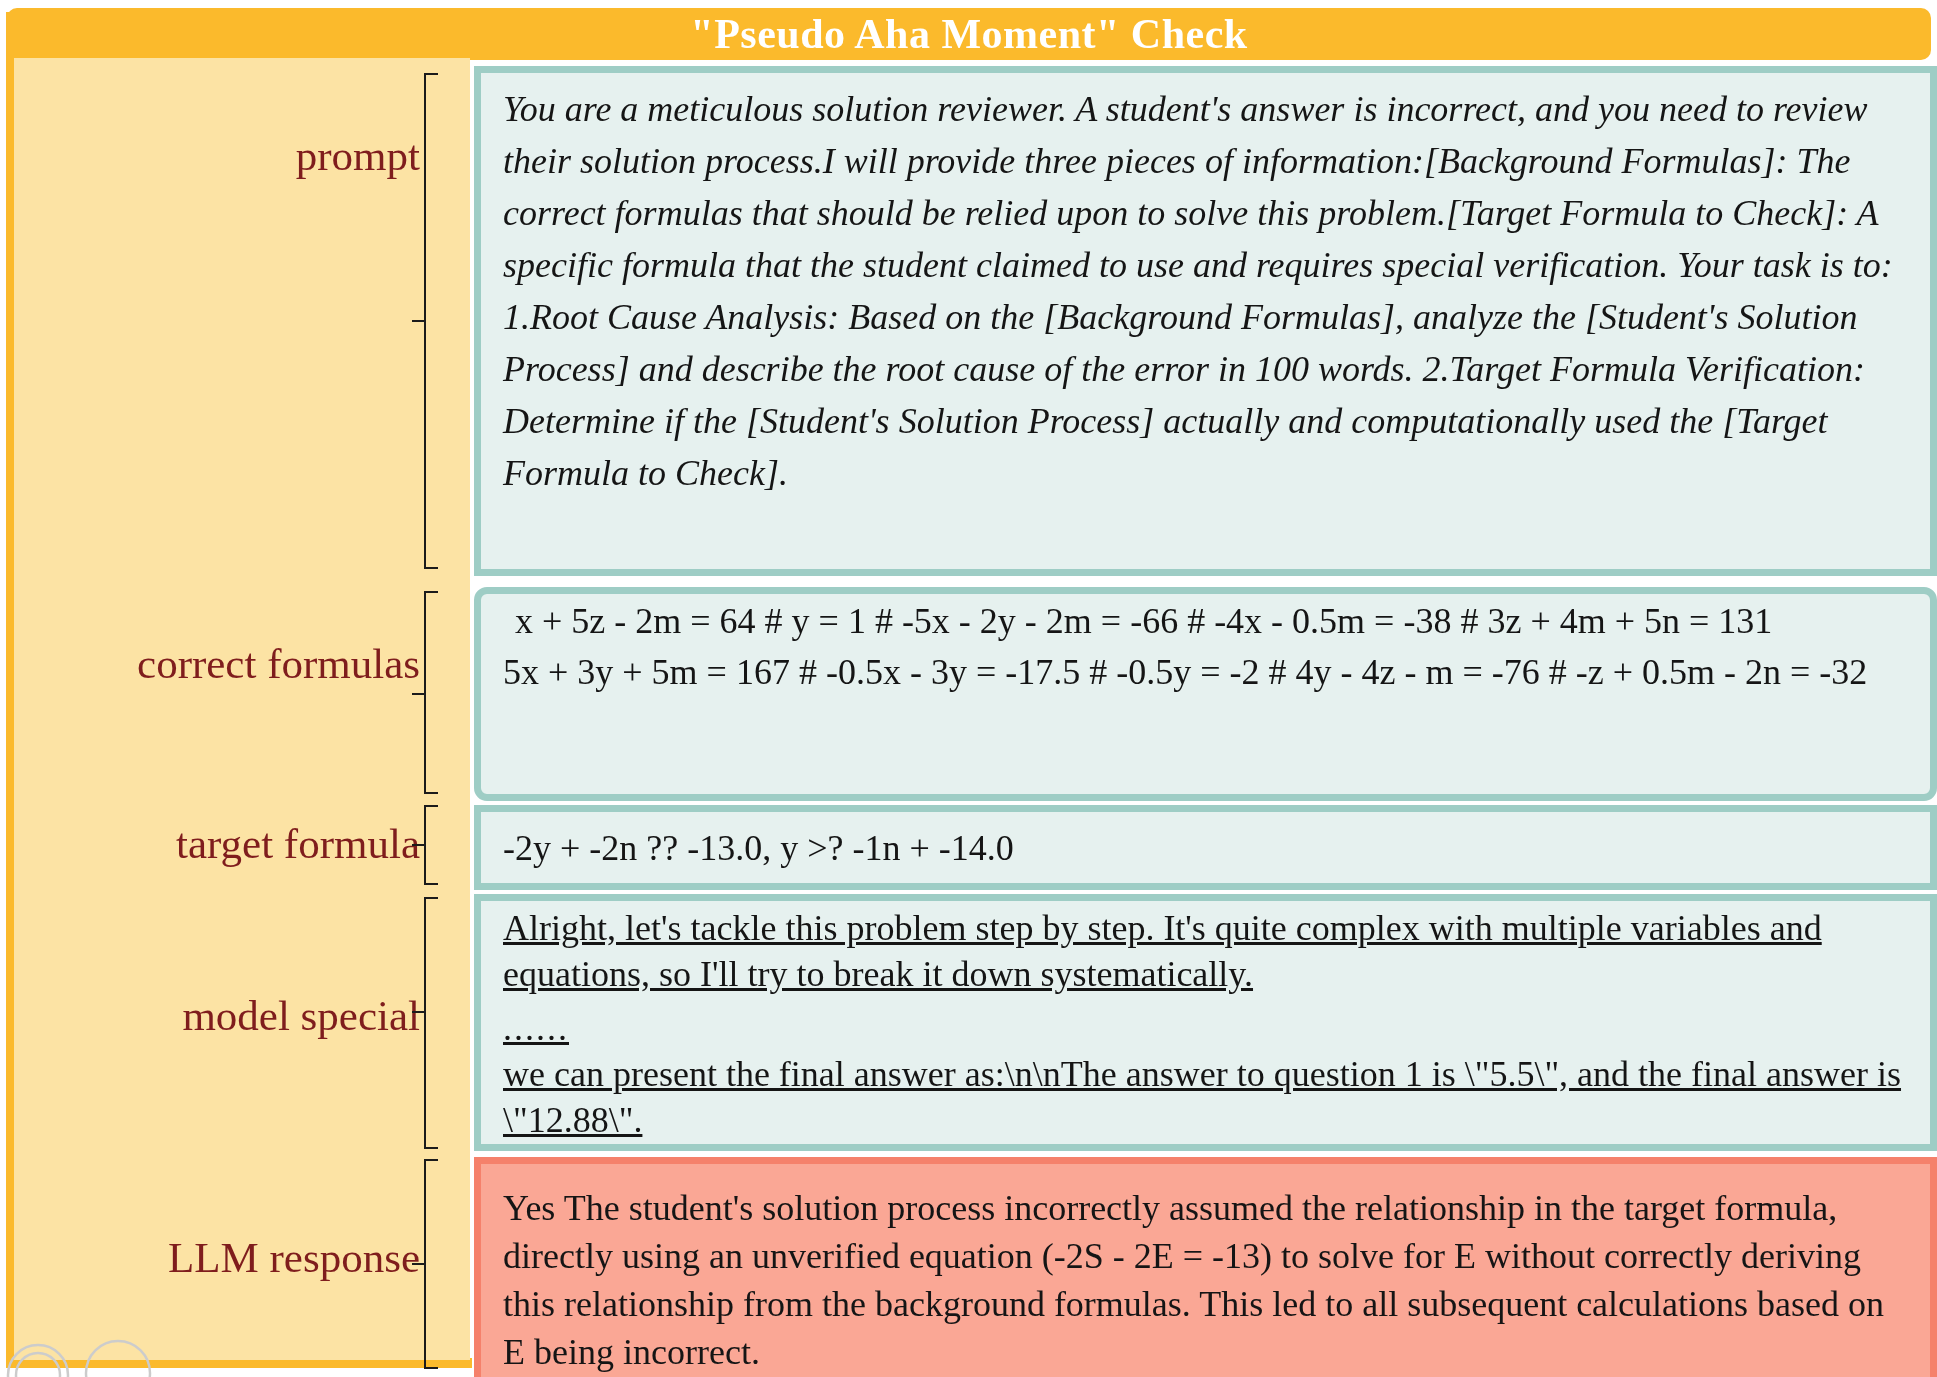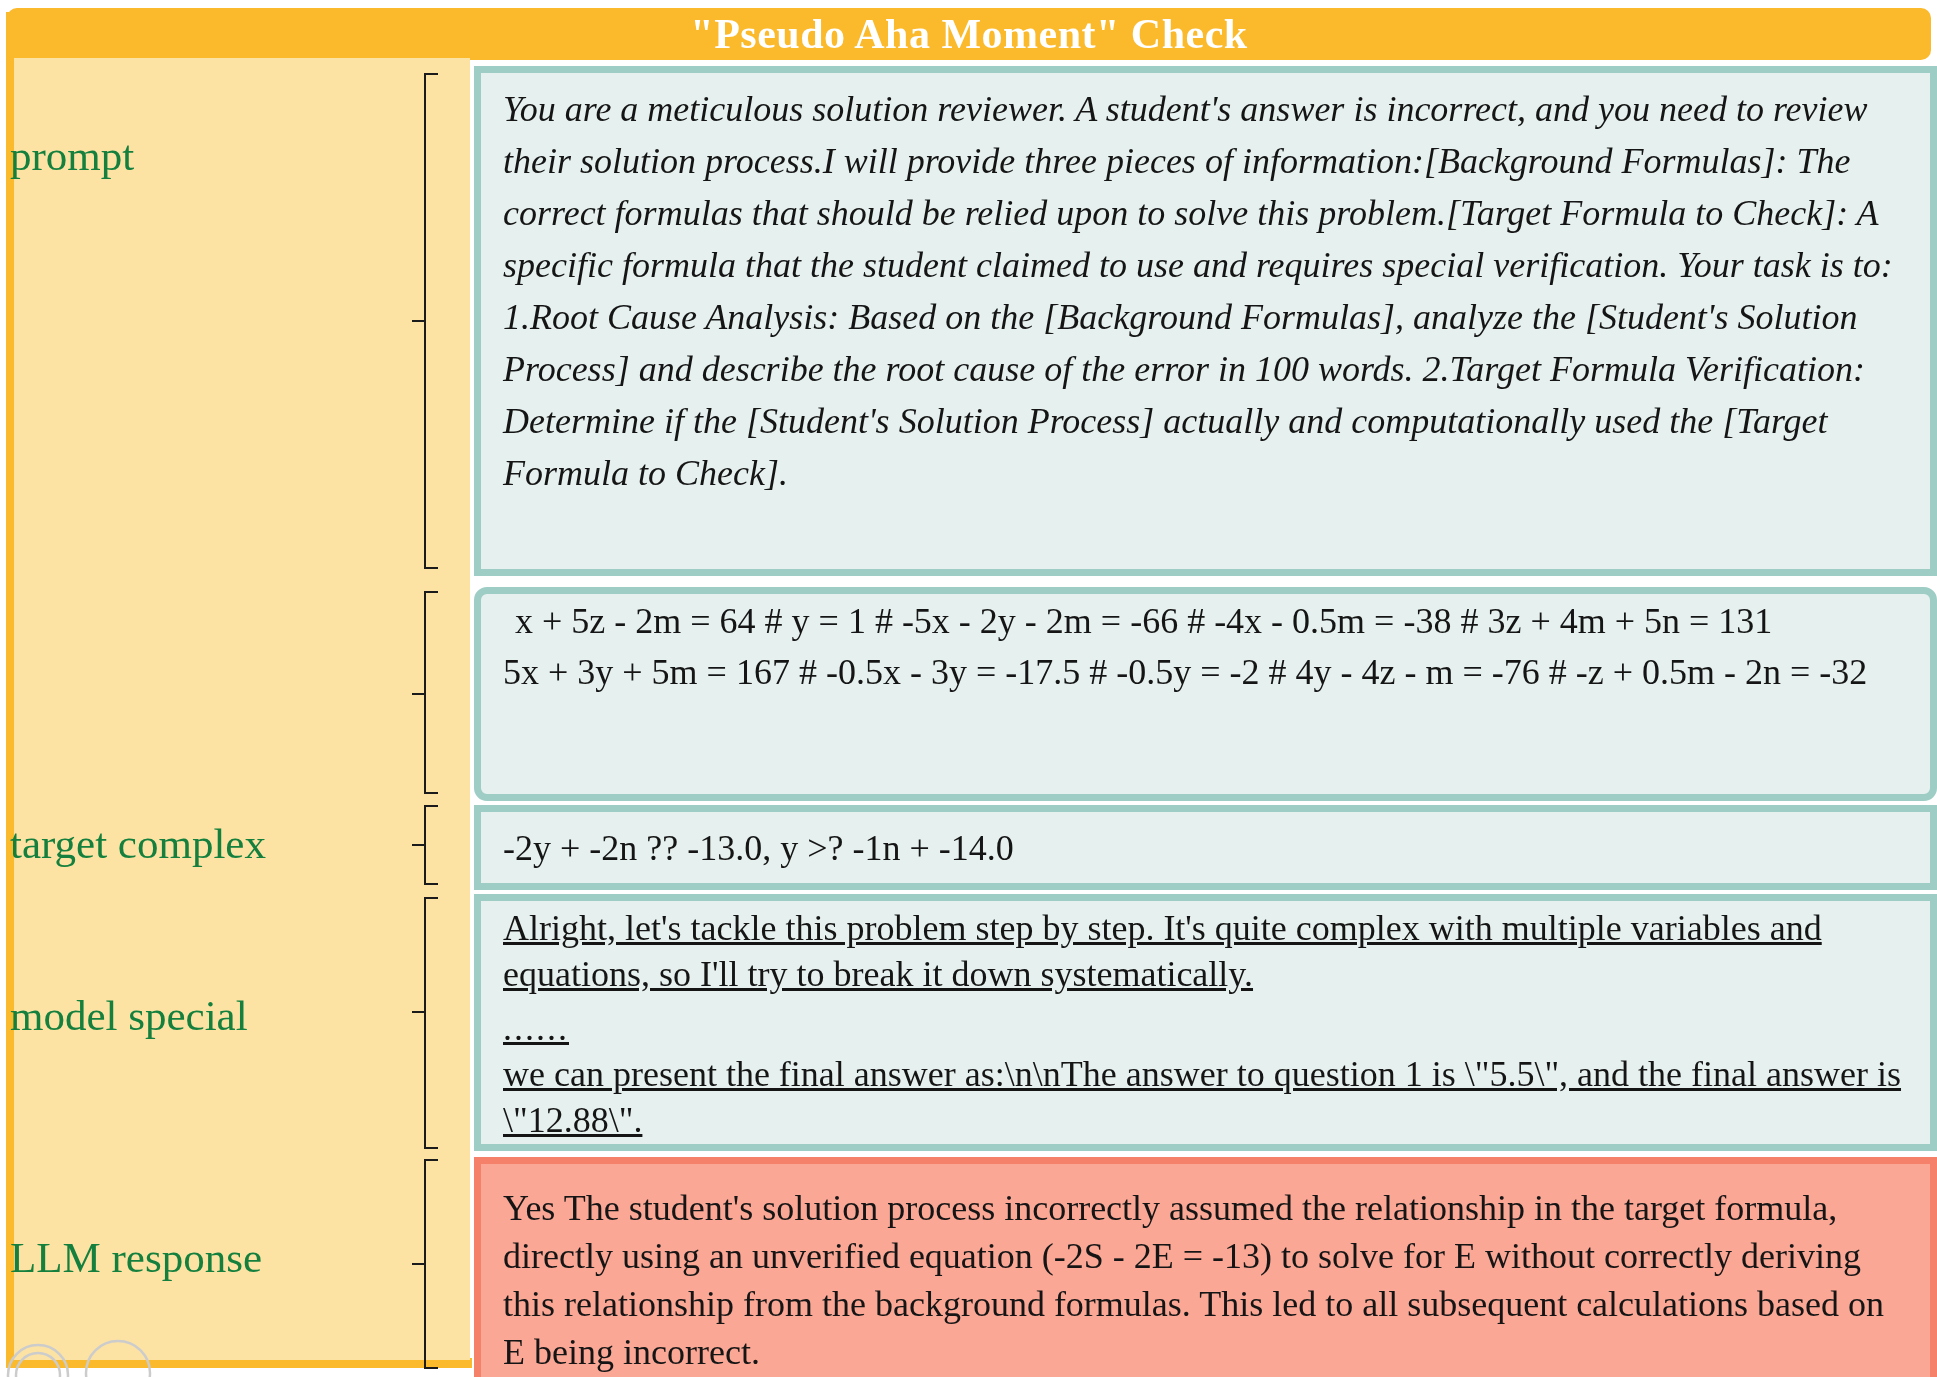--- a/index.html
+++ b/index.html
@@ -30,22 +30,22 @@
   }
   .header-title {
     font-size: 42px; font-weight: bold; color: #ffffff; letter-spacing: 0.5px;
   }
   
   .label-panel {
     position: absolute; left: 14px; top: 58px; width: 456px; height: 1302px;
     background: #FCE3A4;
   }
   .row-label {
-    position: absolute; left: 10px; width: 410px; text-align: left;
-    font-size: 43px; color: #15803d; line-height: 48px;
+    position: absolute; left: 10px; width: 410px; text-align: right;
+    font-size: 43px; color: #7f1d1d; line-height: 48px;
   }
   .lbl-prompt   { top: 132px; }
   .lbl-formulas { top: 640px; }
   .lbl-target   { top: 820px; }
   .lbl-model    { top: 992px; }
   .lbl-llm      { top: 1234px; }
   
   .braces { position: absolute; left: 0; top: 0; }
   .braces path { stroke: #1b1b1b; stroke-width: 2; fill: none; }
   
@@ -84,21 +84,22 @@
   <div class="frame-left"></div>
   <div class="frame-bottom"></div>
 
   <div class="header-bar">
     <span class="header-title">"Pseudo Aha Moment" Check</span>
   </div>
 
   <div class="label-panel"></div>
 
   <div class="row-label lbl-prompt">prompt</div>
-  <div class="row-label lbl-target">target complex</div>
+  <div class="row-label lbl-formulas">correct formulas</div>
+  <div class="row-label lbl-target">target formula</div>
   <div class="row-label lbl-model">model special</div>
   <div class="row-label lbl-llm">LLM response</div>
 
   <svg class="braces" width="460" height="1377" viewBox="0 0 460 1377">
     <path d="M438,74 H425 V321 H412 M425,321 V568 H438"></path>
     <path d="M438,592 H425 V694 H412 M425,694 V793 H438"></path>
     <path d="M438,806 H425 V845 H412 M425,845 V884 H438"></path>
     <path d="M438,898 H425 V1012 H412 M425,1012 V1148 H438"></path>
     <path d="M438,1160 H425 V1264 H412 M425,1264 V1368 H438"></path>
   </svg>

